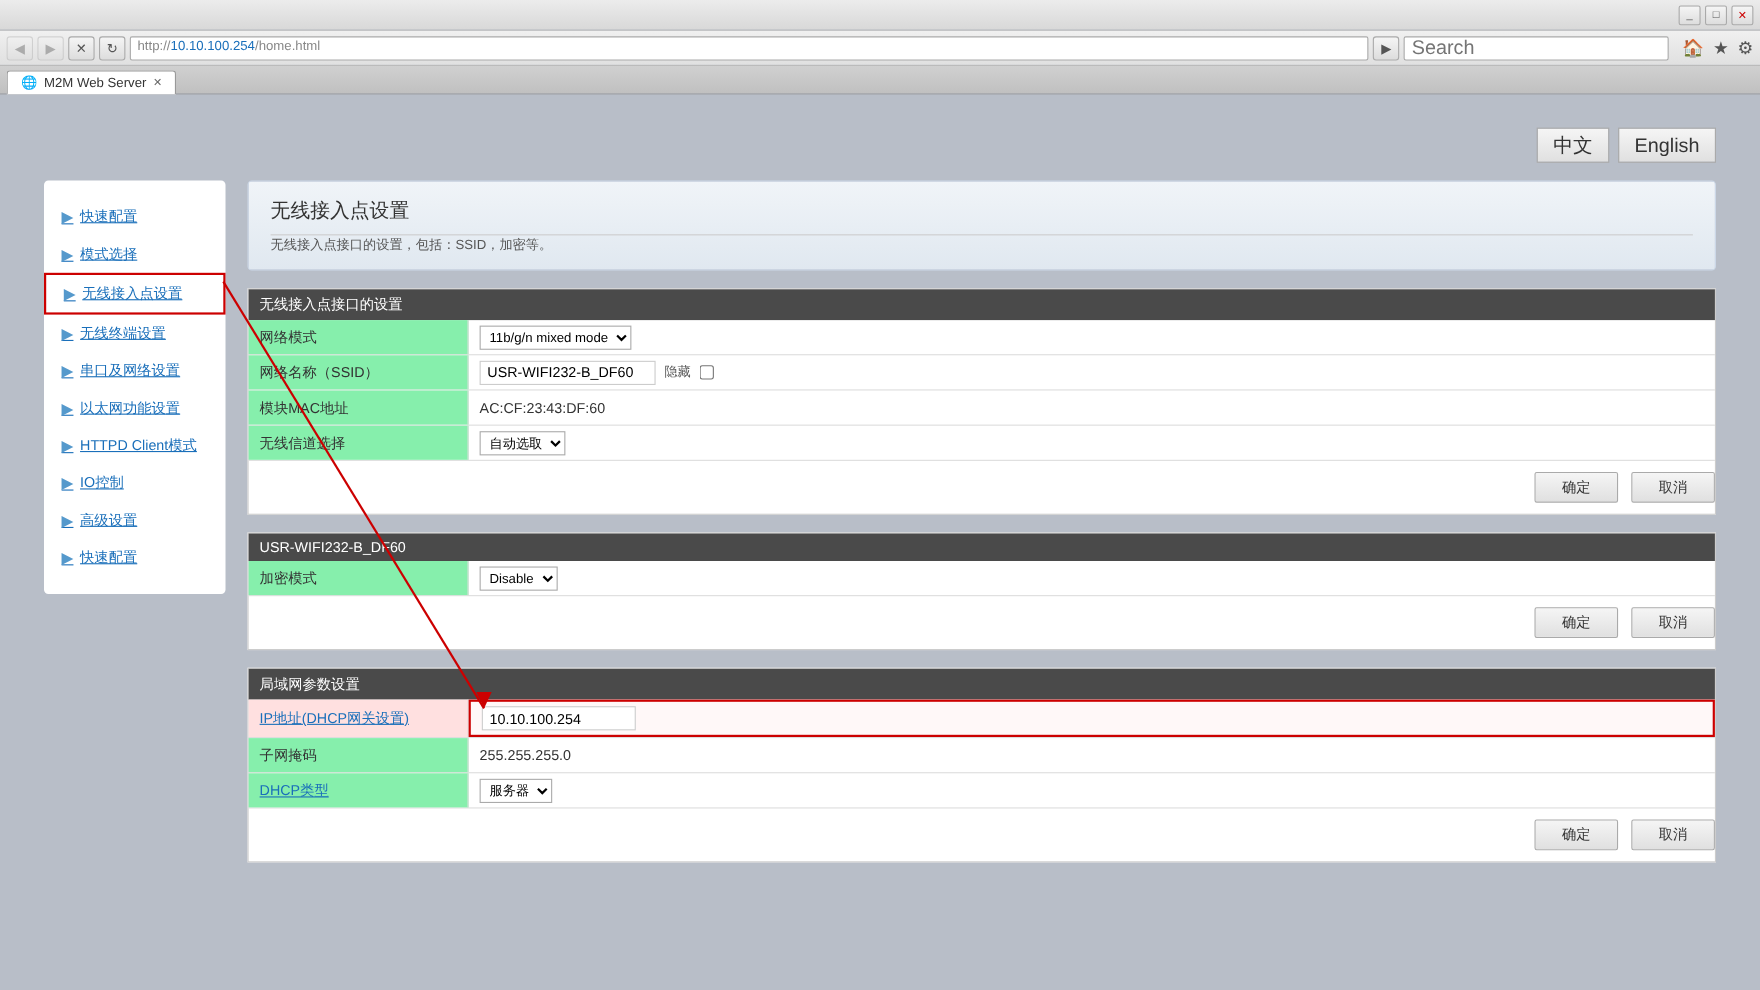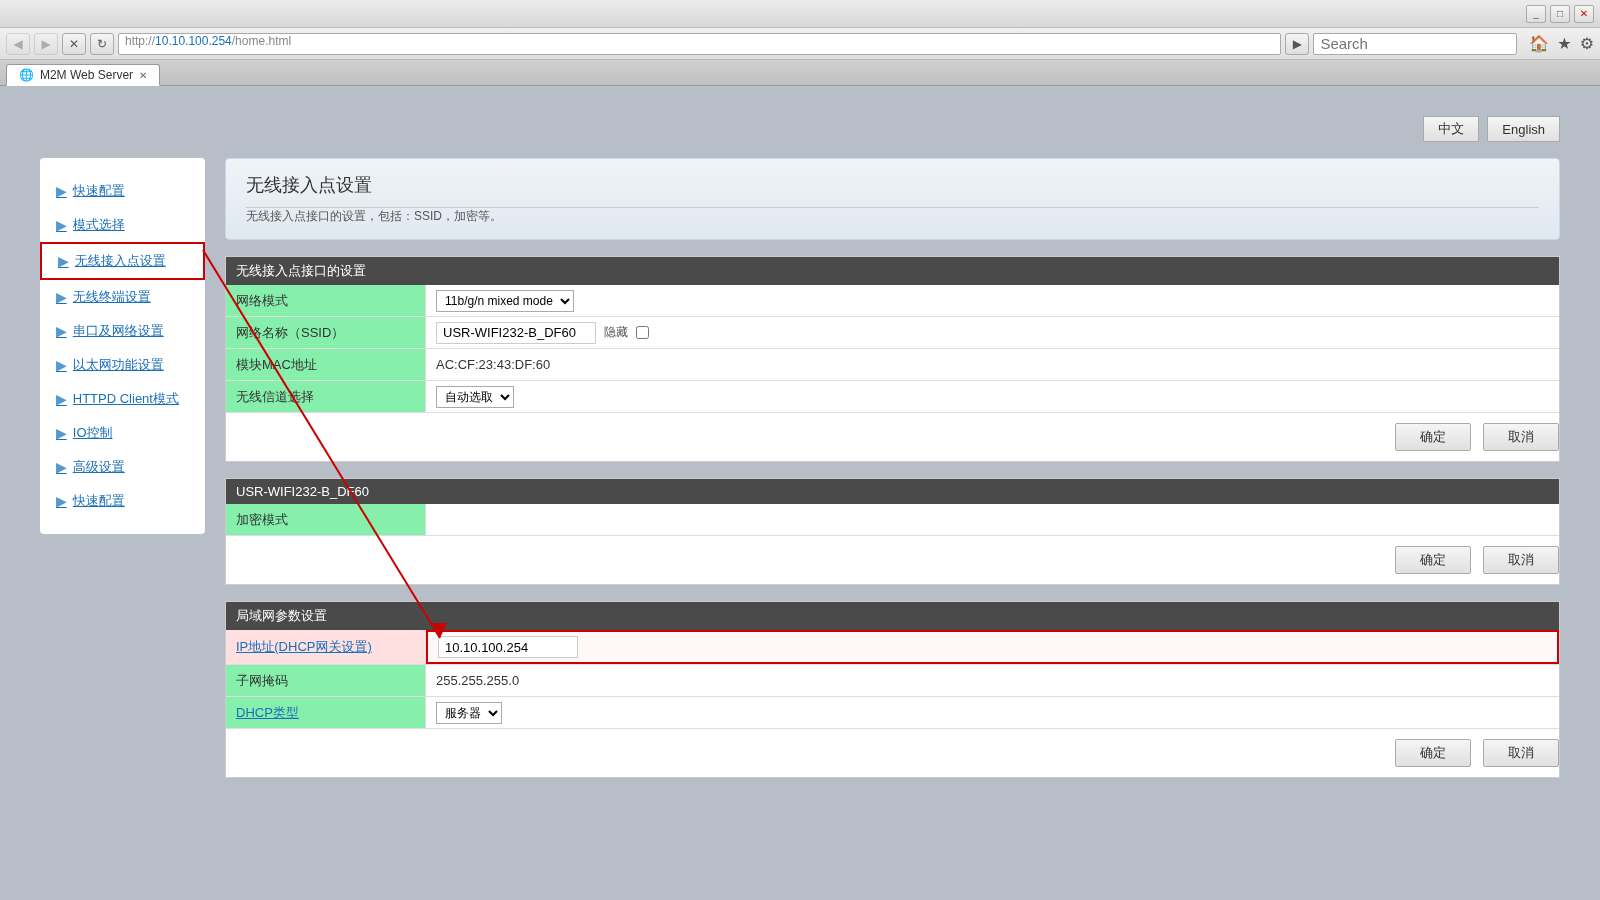--- a/index.html
+++ b/index.html
@@ -80,26 +80,26 @@
       color: #888;
     }
     .address-url {
       color: #1a6fba;
     }
     .address-path {
       color: #888;
     }
 
     .search-bar {
-      width: 204px;
+      width: 241px;
       height: 22px;
       border: 1px solid #aaa;
       border-radius: 2px;
       padding: 0 6px;
-      font-size: 15px;
+      font-size: 18px;
       background: white;
     }
 
     .tab-bar {
       height: 26px;
       background: linear-gradient(to bottom, #d0d0d0, #c0c0c0);
       display: flex;
       align-items: flex-end;
       padding: 0 6px;
       border-bottom: 1px solid #999;
@@ -159,21 +159,21 @@
       display: flex;
       justify-content: flex-end;
       gap: 8px;
       margin-bottom: 16px;
     }
     .lang-btn {
       padding: 3px 14px;
       border: 1px solid #aaa;
       background: linear-gradient(to bottom, #f5f5f5, #e0e0e0);
       cursor: pointer;
-      font-size: 13px;
+      font-size: 18px;
       color: #333;
     }
 
     
     .main-layout {
       display: flex;
       gap: 20px;
       flex: 1;
     }
 
@@ -481,20 +481,28 @@
         <div class="button-row">
           <button class="btn">确定</button>
           <button class="btn">取消</button>
         </div>
       </div>
 
       <div class="settings-section">
         <div class="section-header">USR-WIFI232-B_DF60</div>
         <div class="settings-row">
           <div class="settings-label">加密模式</div>
+          <div class="settings-value">
+            <select>
+              <option>Disable</option>
+              <option>WEP</option>
+              <option>WPA</option>
+              <option>WPA2</option>
+            </select>
+          </div>
         </div>
         <div class="button-row">
           <button class="btn">确定</button>
           <button class="btn">取消</button>
         </div>
       </div>
 
       <div class="settings-section">
         <div class="section-header">局域网参数设置</div>
         <div class="settings-row">

